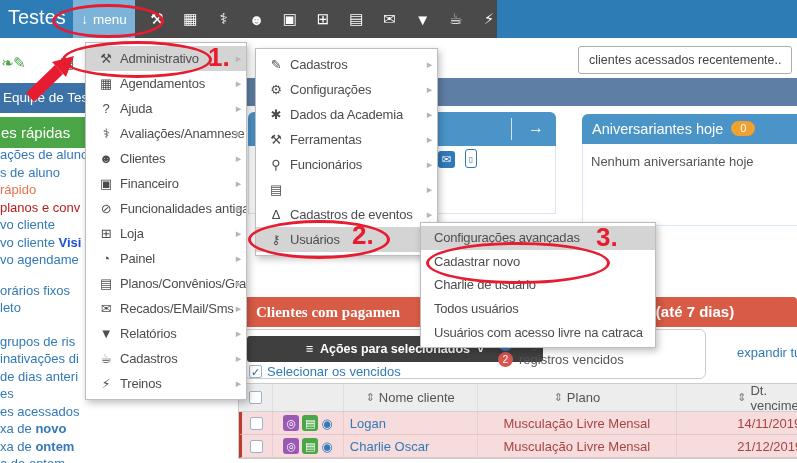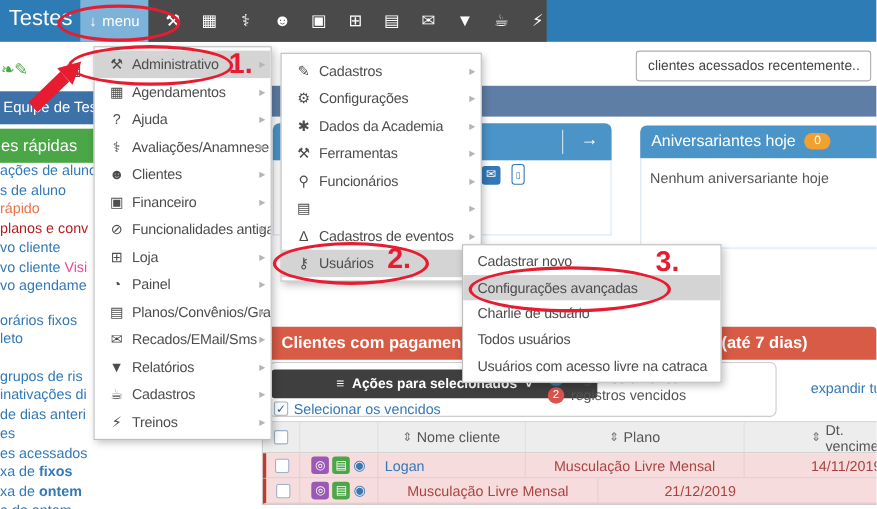--- a/index.html
+++ b/index.html
@@ -48,21 +48,21 @@
   .panelB .hd{height:30px;background:var(--panelblue);border-radius:6px 0 0 0;color:#fff;font-size:14.5px;
               line-height:30px;padding-left:10px;}
   .panelB .badge0{display:inline-block;background:var(--borange);color:#fff;font-size:11px;line-height:15px;
                   min-width:24px;text-align:center;border-radius:8px;margin-left:8px;vertical-align:2px;}
   .panelB .bd{height:82px;background:#fff;border:1px solid #d8e5f2;border-top:none;font-size:13px;color:#555;
               padding:10px 0 0 8px;}
 
   
   .alert-bar{position:absolute;left:238px;top:297px;width:559px;height:30px;background:var(--redbar);
              border-radius:4px 4px 0 0;color:#fff;font-size:15px;font-weight:bold;line-height:30px;z-index:2;}
-  .alert-bar .t1{position:absolute;left:18px;white-space:nowrap;}
+  .alert-bar .t1{position:absolute;left:18px;white-space:nowrap;font-family:Liberation Serif, serif;}
   .alert-bar .t2{position:absolute;left:412px;white-space:nowrap;}
 
   .actions-box{position:absolute;left:244px;top:329px;width:462px;height:50px;border:1px solid #ccc;
                border-radius:6px;background:#fff;z-index:2;}
   .act-btn{position:absolute;left:2px;top:6px;width:296px;height:26px;background:var(--btndark);color:#fff;
            font-size:12.5px;font-weight:bold;border:none;border-radius:3px;display:flex;align-items:center;
            justify-content:center;gap:7px;cursor:pointer;font-family:inherit;}
   .sel-line{position:absolute;left:4px;top:34px;font-size:13px;color:var(--link);display:flex;align-items:center;
             gap:5px;cursor:pointer;}
   .cb{display:inline-block;width:13px;height:13px;border:1px solid #9db2c8;border-radius:2px;background:#fff;
@@ -138,21 +138,21 @@
 
       <div class="slink" style="color: #b91c1c;">
         <span>planos e conv</span><span class="s2"></span>
       </div>
 
       <div class="slink">
         <span>vo cliente</span><span class="s2"></span>
       </div>
 
       <div class="slink">
-        <span>vo cliente </span><span class="s2" style="color: #ec4899;">Visi</span>
+        <span>vo cliente </span><span class="s2" style="color: #1d4ed8; font-weight: bold;">Visi</span>
       </div>
 
       <div class="slink">
         <span>vo agendame</span><span class="s2"></span>
       </div>
 
       <div class="slink" style="margin-top: 13px;">
         <span>orários fixos</span><span class="s2"></span>
       </div>
 
@@ -174,21 +174,21 @@
 
       <div class="slink">
         <span>es</span><span class="s2"></span>
       </div>
 
       <div class="slink">
         <span>es acessados</span><span class="s2"></span>
       </div>
 
       <div class="slink">
-        <span>xa de </span><span class="s2" style="font-weight: bold;">fixos</span>
+        <span>xa de </span><span class="s2" style="font-weight: bold;">novo</span>
       </div>
 
       <div class="slink">
         <span>xa de </span><span class="s2" style="font-weight: bold;">ontem</span>
       </div>
 
       <div class="slink">
         <span>a de ontem</span><span class="s2"></span>
       </div>
     </div>
@@ -274,20 +274,21 @@
 
         <div class="g-row g-data">
           <div class="gc gc1">
             <span class="cb"></span>
           </div>
           <div class="gc gc2">
             <span class="sq cam">◎</span>
             <span class="sq mon">▤</span>
             <span class="eye">◉</span>
           </div>
+          <div class="gc gc3">Charlie Oscar</div>
           <div class="gc gc4">Musculação Livre Mensal</div>
           <div class="gc gc5">21/12/2019</div>
         </div>
       </div>
   </div>
 
   <div class="topbar">
     <div class="brand">Testes</div>
     <div class="menu-btn">
       <span>↓</span>
@@ -443,26 +444,26 @@
 
       <div class="mi active">
         <span class="ic">⚷</span>
         <span>Usuários</span>
         <span class="chev">▸</span>
       </div>
     </div>
 
   <div class="menu" id="menu3">
 
-      <div class="mi">
-        <span>Cadastrar novo</span>
-      </div>
-
       <div class="mi active">
         <span>Configurações avançadas</span>
+      </div>
+
+      <div class="mi">
+        <span>Cadastrar novo</span>
       </div>
 
       <div class="mi">
         <span>Charlie de usuário</span>
       </div>
 
       <div class="mi">
         <span>Todos usuários</span>
       </div>
 

